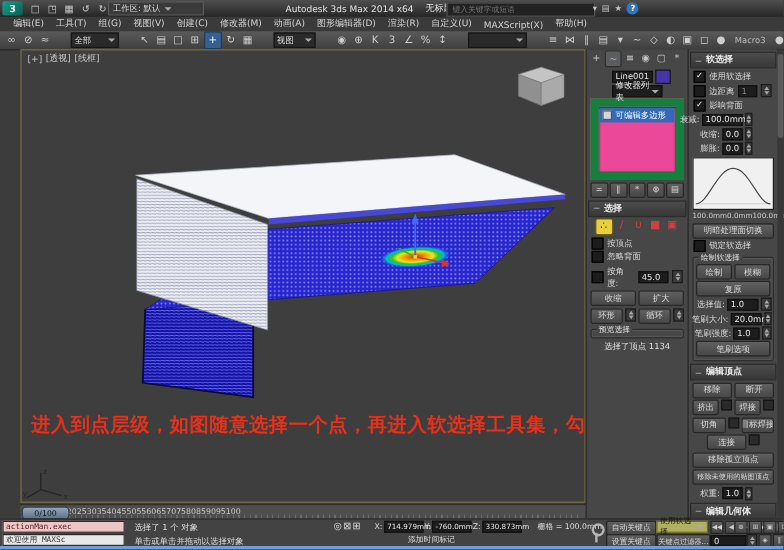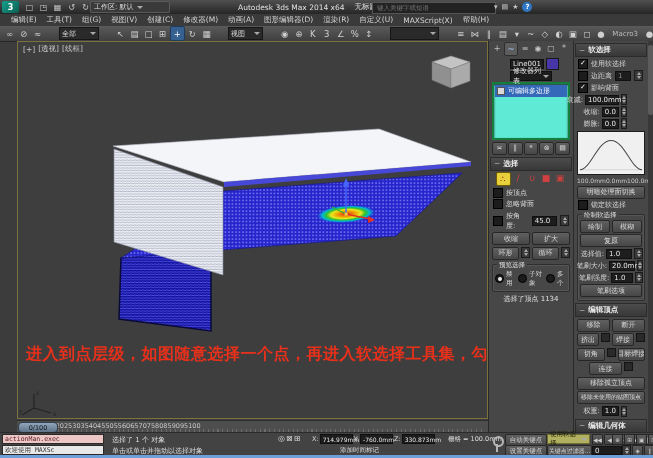--- a/index.html
+++ b/index.html
@@ -63,21 +63,21 @@
   .rhead::before{content:"−";color:#bbb;font-weight:normal}
   .cb{width:8px;height:8px;background:#1c1c1c;border:1px solid #000;display:inline-flex;align-items:center;justify-content:center;color:#f0f0f0;font-size:7px;line-height:1;flex:none}
   .cb.on::after{content:"✓"}
   .cbrow{display:flex;align-items:center;gap:3px;margin:1.5px 4px;font-size:7px}
   .rd{width:7px;height:7px;border-radius:50%;background:#1c1c1c;border:1px solid #000;position:relative;flex:none}
   .rd.on::after{content:"";position:absolute;inset:1.5px;background:#ececec;border-radius:50%}
   .grp{border:1px solid #2e2e2e;border-radius:2px;position:relative;margin:4px 3px 2px;padding:4px 1px 2px;box-shadow:inset 0 0 0 1px #555}
   .glabel{position:absolute;top:-4px;left:4px;background:#474747;padding:0 2px;font-size:6.5px;color:#e0e0e0}
   .sob{width:13px;height:12px;display:flex;align-items:center;justify-content:center;color:#d04040;font-size:9px;border-radius:2px}
   .sob.active{background:#e8cf3c;color:#8a1a1a;border:1px solid #6e5c00}
-  .stack{margin:1px 3px;height:54px;background:#5eead4;border:2px solid #15803d;box-shadow:inset 0 1px 2px #222}
+  .stack{margin:1px 3px;height:54px;background:#ec4899;border:7px solid #15803d;box-shadow:inset 0 1px 2px #222}
   .stackrow{display:flex;align-items:center;gap:3px;background:#3468b8;color:#fff;font-size:7px;padding:1px 2px;margin:1px}
   .stackrow .bulb{width:6px;height:6px;background:#d8d8d8;border:1px solid #555;flex:none}
   .minibox{width:7px;height:7px;background:#2a2a2a;border:1px solid #141414;flex:none}
   .curvebox{margin:2px 3px;height:42px;background:#f0f0f0;border:1px solid #1c1c1c}
   .curvelabels{display:flex;justify-content:space-between;margin:0 3px;font-size:6px;color:#ccc}
   
   #statusbar{left:0;top:432px;width:653px;height:23px;background:#434343;border-top:1px solid #2b2b2b}
   .listener{left:2px;width:102px;height:10px;font-size:6.5px;font-family:"DejaVu Sans Mono",monospace;display:flex;align-items:center;padding:0 2px;box-sizing:border-box;border:1px solid #2a2a2a}
   .stattext{font-size:7px;color:#dedede;white-space:nowrap}
   .trans span,.navg span{width:9px;height:9px;display:flex;align-items:center;justify-content:center;color:#cfcfcf;font-size:5.5px;background:linear-gradient(#5d5d5d,#454545);border:1px solid #262626;border-radius:1px}
@@ -358,28 +358,20 @@
         <i class="d"></i>
       </span>
     <div class="btn">循环</div>
     <span class="sp">
         <i class="u"></i>
         <i class="d"></i>
       </span>
   </div>
   <div class="grp">
     <span class="glabel">预览选择</span>
-    <div class="cbrow" style="gap:2px;font-size:6.5px;margin:1px 1px">
-      <span class="rd on"></span>
-        <span>禁用</span>
-      <span class="rd"></span>
-        <span>子对象</span>
-      <span class="rd"></span>
-        <span>多个</span>
-    </div>
   </div>
   <div style="text-align:center;font-size:7px;color:#e0e0e0;margin-top:2px">选择了顶点 1134</div>
 </div>
 
 <div id="col2" class="abs panel">
   <div class="rhead">
       <span>软选择</span>
     </div>
   <div class="cbrow">
       <span class="cb on"></span>

